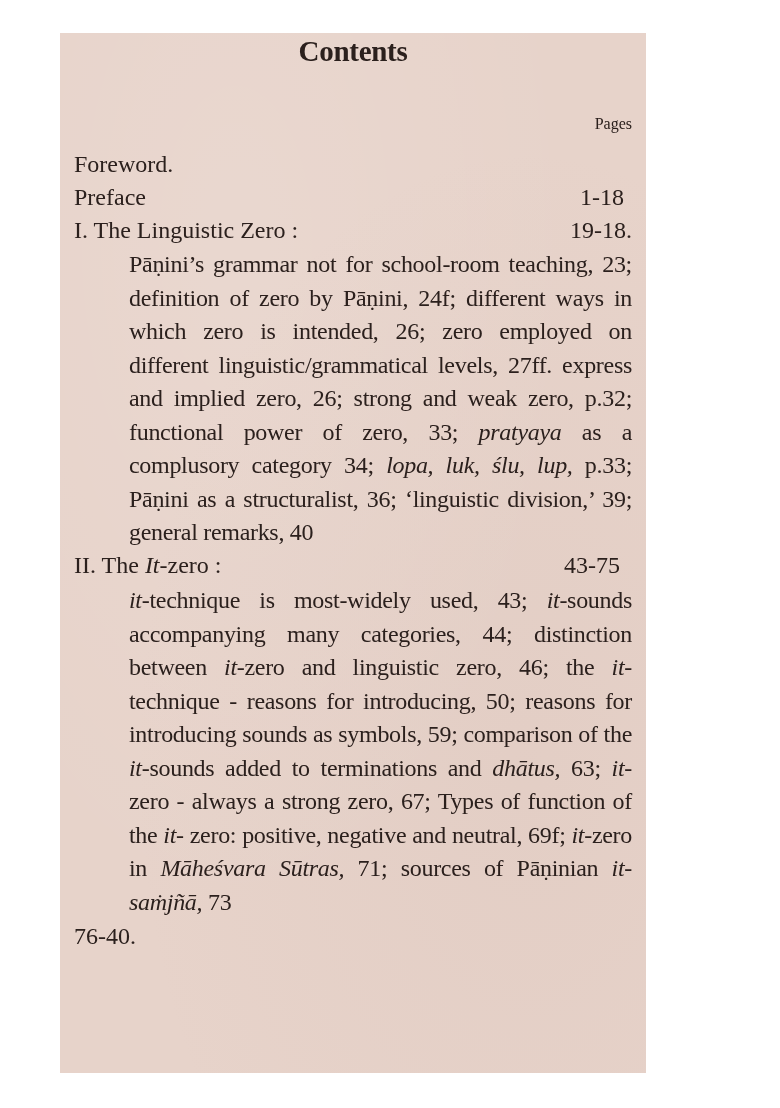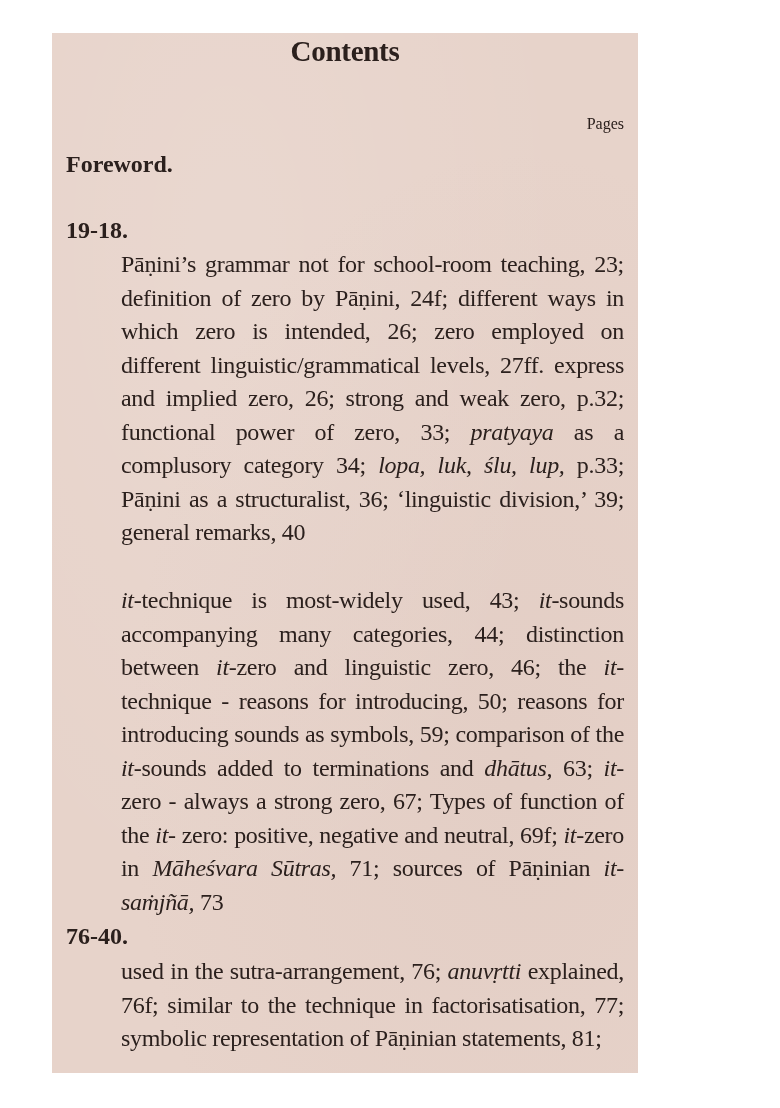--- a/index.html
+++ b/index.html
@@ -1,57 +1,65 @@
 <!DOCTYPE html>
 <html><head>
 <meta charset="utf-8">
 <style>
   html, body { margin:0; padding:0; }
   body {
     width:780px; height:1108px; background:#ffffff; position:relative; overflow:hidden;
     font-family:"Liberation Serif", "DejaVu Serif", serif;
   }
   .page {
-    position:absolute; left:52px; top:33px; width:586px; height:1040px;
+    position:absolute; left:60px; top:33px; width:586px; height:1040px;
     background:#e7d3ca;
     background-image:
       radial-gradient(ellipse at 30% 20%, rgba(255,255,255,0.10), rgba(0,0,0,0) 60%),
       radial-gradient(ellipse at 80% 70%, rgba(190,160,150,0.10), rgba(0,0,0,0) 60%);
     color:#2b201d;
   }
   .title {
     position:absolute; left:0; width:100%; top:2px; text-align:center;
     font-size:29px; font-weight:bold; letter-spacing:-0.3px;
   }
   .row {
     position:absolute; left:14px; right:22px; font-size:24px; line-height:33px;
-    display:flex; justify-content:space-between;font-weight:bold;
+    display:flex; justify-content:space-between;
   }
   .pages-head { position:absolute; right:14px; top:82px; font-size:16px; }
   .desc {
     position:absolute; left:69px; right:14px; font-size:24px; line-height:33.5px;
     text-align:justify; letter-spacing:-0.3px;
   }
   .desc i { font-style:italic; }
 </style>
 </head>
 <body>
 
 <div class="page">
   <div class="title">Contents</div>
   <div class="pages-head">Pages</div>
 
   <div class="row" style="top:115px">
     <span>Foreword.</span>
     <span></span>
   </div>
+  <div class="row" style="top:148px">
+    <span>Preface</span>
+    <span>1-18</span>
+  </div>
   <div class="row" style="top:181px; right:14px">
+    <span>I. The Linguistic Zero :</span>
     <span>19-18.</span>
   </div>
   <div class="desc" style="top:215px">Pāṇini’s grammar not for school-room teaching, 23; definition of zero by Pāṇini, 24f; different ways in which zero is intended, 26; zero employed on different linguistic/grammatical levels, 27ff. express and implied zero, 26; strong and weak zero, p.32; functional power of zero, 33; <i>pratyaya</i> as a complusory category 34; <i>lopa, luk, ślu, lup,</i> p.33; Pāṇini as a structuralist, 36; ‘linguistic division,’ 39; general remarks, 40</div>
 
+  <div class="row" style="top:516px; right:26px">
+    <span><span>II. The </span><i>It</i><span>-zero :</span></span>
+    <span>43-75</span>
+  </div>
   <div class="desc" style="top:551px"><i>it</i>-technique is most-widely used, 43; <i>it</i>-sounds accompanying many categories, 44; distinction between <i>it</i>-zero and linguistic zero, 46; the <i>it</i>-technique - reasons for introducing, 50; reasons for introducing sounds as symbols, 59; comparison of the <i>it</i>-sounds added to terminations and <i>dhātus,</i> 63; <i>it</i>-zero - always a strong zero, 67; Types of function of the <i>it</i>- zero: positive, negative and neutral, 69f; <i>it</i>-zero in <i>Māheśvara Sūtras,</i> 71; sources of Pāṇinian <i>it-saṁjñā,</i> 73</div>
 
   <div class="row" style="top:887px; right:14px">
     <span>76-40.</span>
   </div>
-  <div class="desc" style="top:922px">used in the sutra-arrangement, 76; <i>anuvṛtti</i> explained, 76f; similar to the technique in factorisatisation, 77; symbolic representation of Pāṇinian statements, 81;</div>
 </div>
 
 </body></html>

